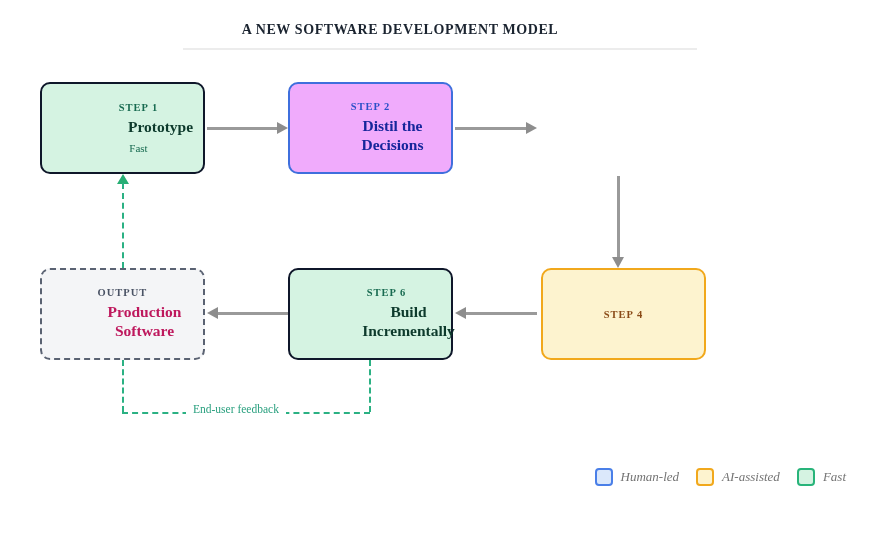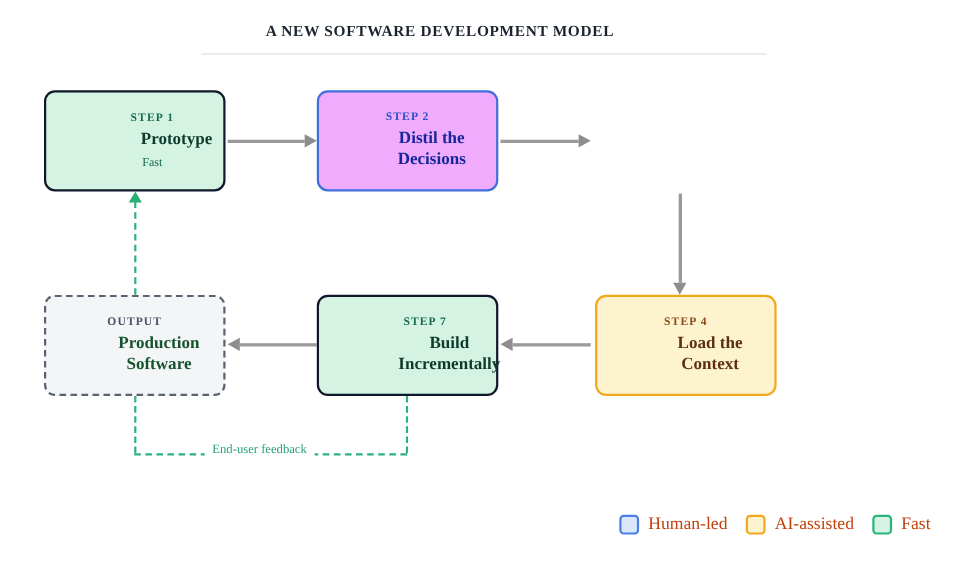--- a/index.html
+++ b/index.html
@@ -31,21 +31,21 @@
   .node.human{background:#f0abfc;border:2px solid #3f6fdd;}
   .node.human .step{color:#2b50c8;}
   .node.human .name{color:#16269b;}
 
   .node.ai{background:#fdf3cf;border:2px solid #f1a81c;}
   .node.ai .step{color:#8a4a17;}
   .node.ai .name{color:#5d2f12;}
 
   .node.output{background:#f4f5f7;border:2px dashed #5a6272;font-family:Liberation Serif, serif;}
   .node.output .step{color:#4a5365;}
-  .node.output .name{color:#14532d;}
+  .node.output .name{color:#be185d;}
 
   
   .hline{position:absolute;height:3px;background:#9a9a9a;}
   .vline{position:absolute;width:3px;background:#9a9a9a;}
   .head{position:absolute;width:0;height:0;}
   .head.right{border-top:6px solid transparent;border-bottom:6px solid transparent;border-left:11px solid #8d8d8d;}
   .head.left{border-top:6px solid transparent;border-bottom:6px solid transparent;border-right:11px solid #8d8d8d;}
   .head.down{border-left:6px solid transparent;border-right:6px solid transparent;border-top:11px solid #8d8d8d;}
 
   
@@ -56,21 +56,21 @@
     position:absolute;background:#ffffff;padding:0 7px;font-size:11.5px;color:#2aa07f;
   }
 
   
   .legend{position:absolute;top:468px;right:34px;display:flex;align-items:center;gap:17px;}
   .legend-item{display:flex;align-items:center;gap:8px;}
   .swatch{width:14px;height:14px;border-radius:4px;box-sizing:content-box;}
   .swatch.human{background:#dbe8fb;border:2px solid #4a7fe8;}
   .swatch.ai{background:#fdf3cf;border:2px solid #f1a81c;}
   .swatch.both{background:#d5f3e2;border:2px solid #28b47a;}
-  .legend-label{font-size:16px;color:#c2410c;}
+  .legend-label{font-size:13px;color:#737373;font-style:italic;}
 </style>
 </head>
 <body>
 
 <div class="canvas">
 
   <div class="title">A NEW SOFTWARE DEVELOPMENT MODEL</div>
   <div class="divider"></div>
 
   <div class="node both" style="left:40px;top:82px;">
@@ -86,29 +86,27 @@
   </div>
 
 
   <div class="node output" style="left:40px;top:268px;">
     <div class="step">OUTPUT</div>
     <div class="name">Production
 Software</div>
   </div>
 
   <div class="node both" style="left:288px;top:268px;">
-    <div class="step">STEP 7</div>
+    <div class="step">STEP 6</div>
     <div class="name">Build
 Incrementally</div>
   </div>
 
   <div class="node ai" style="left:541px;top:268px;">
     <div class="step">STEP 4</div>
-    <div class="name">Load the
-Context</div>
   </div>
 
   <div>
     <div class="hline" style="left:207px;top:127px;width:70px;"></div>
     <div class="head right" style="left:277px;top:122px;"></div>
   </div>
   <div>
     <div class="hline" style="left:455px;top:127px;width:71px;"></div>
     <div class="head right" style="left:526px;top:122px;"></div>
   </div>

